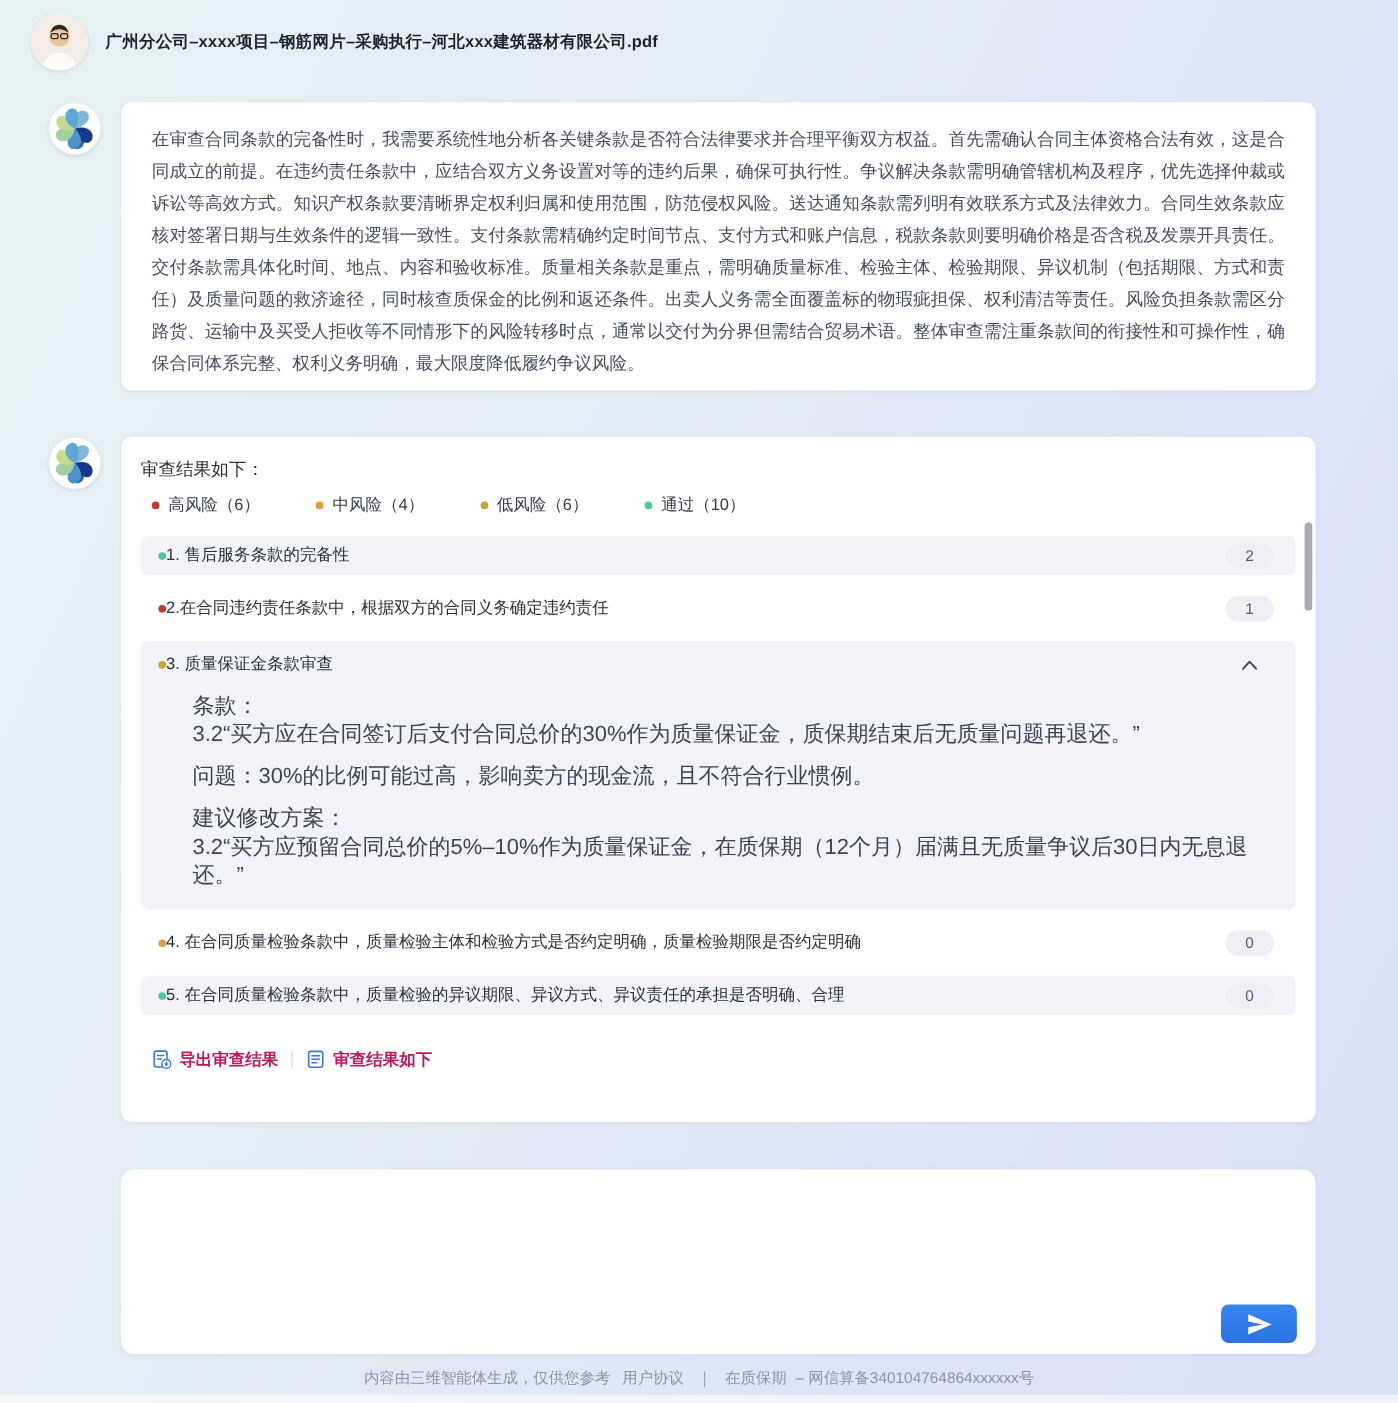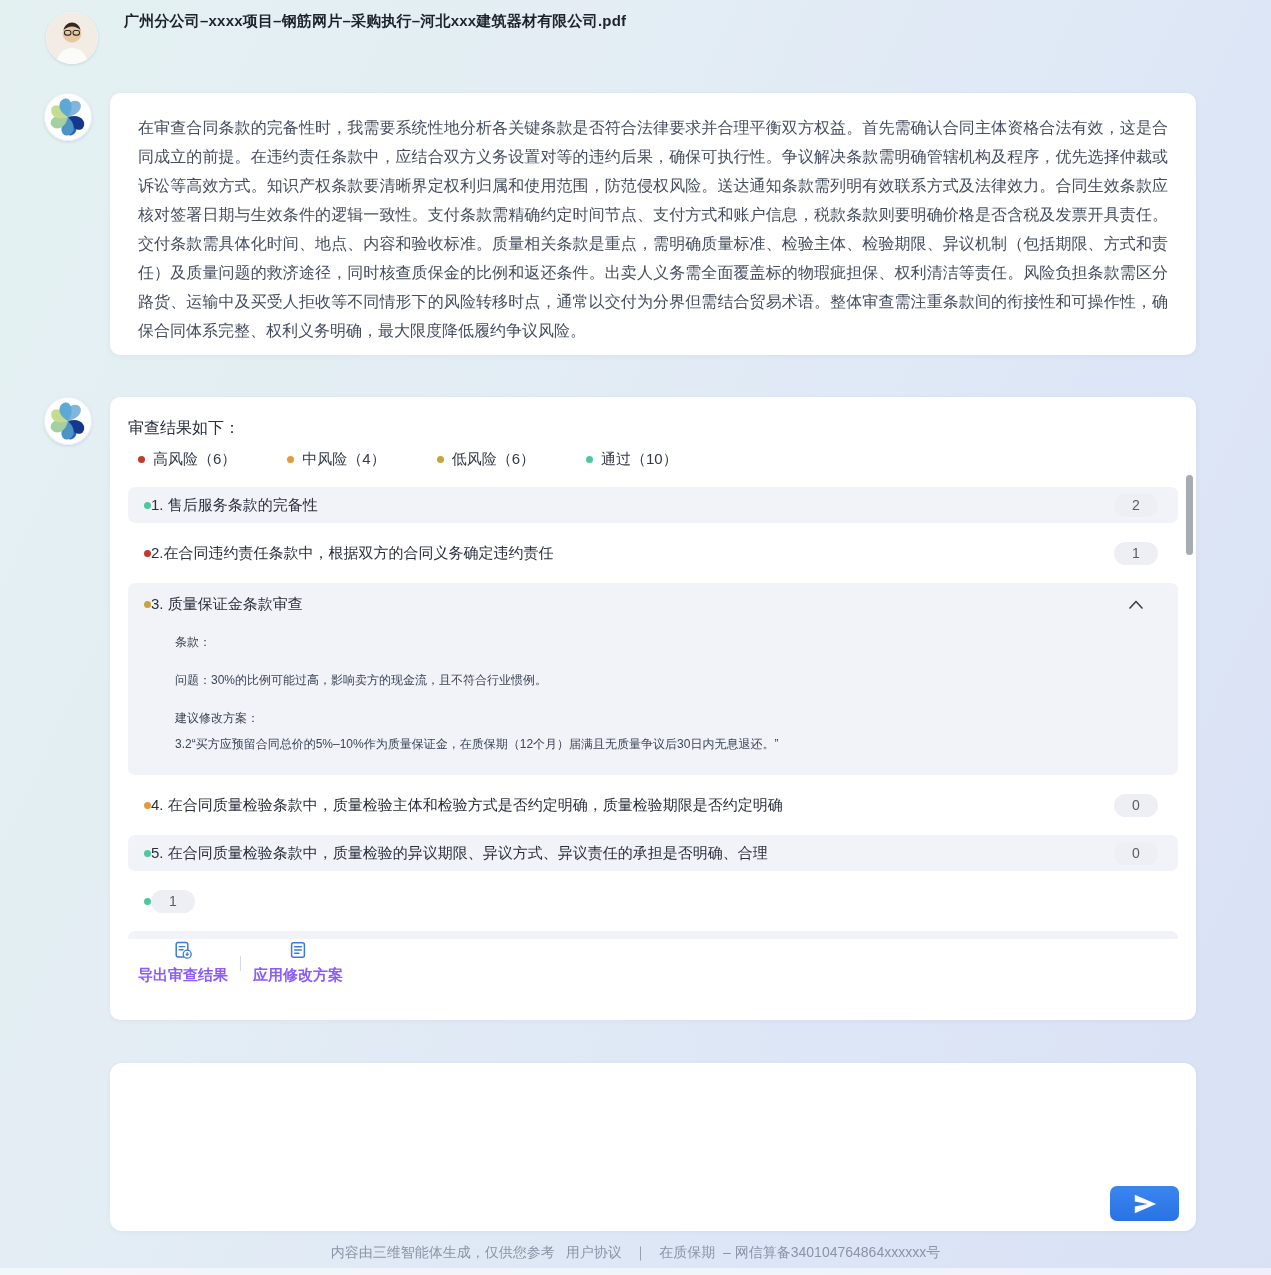--- a/index.html
+++ b/index.html
@@ -2,21 +2,21 @@
 <html><head>
 <meta charset="utf-8">
 <style>
   * { margin:0; padding:0; box-sizing:border-box; }
   html,body { width:1271px; }
   body { font-family:"Liberation Sans", sans-serif; }
   .page { position:relative; width:1271px; height:1275px; overflow:hidden;
           background:linear-gradient(115deg,#e4f1f1 0%,#e3edf4 35%,#dde6f6 70%,#d9e1f5 100%); }
 
   
-  .user-row { display:flex; align-items:flex-start; gap:26px; padding:12px 0 0 46px; }
+  .user-row { display:flex; align-items:center; gap:16px; padding:12px 0 0 28px; }
   .avatar { border-radius:50%; overflow:hidden; flex:none; box-shadow:0 1px 3px rgba(40,70,110,.15); background:#fff; }
   .user-avatar { width:52px; height:52px; }
   .filename { font-size:15px; font-weight:700; color:#1d222b; letter-spacing:.2px; }
 
   
   .ai-row { position:relative; padding-left:110px; }
   .ai-row .avatar { position:absolute; left:44px; top:0; width:48px; height:48px; }
   .row-analysis { margin-top:29px; }
   .row-review { margin-top:42px; }
   .card { width:1086px; background:#ffffff; border-radius:10px; box-shadow:0 1px 5px rgba(30,60,100,.05); }
@@ -35,30 +35,30 @@
   .list-row { display:flex; align-items:center; min-height:36px; padding:0 20px 0 16px;
               border-radius:7px; margin-bottom:12px; cursor:pointer; }
   .row-gray { background:#f1f3f9; }
   .row-text { font-size:15px; color:#2a303c; flex:1; line-height:20px; }
   .badge { flex:none; min-width:44px; height:23px; border-radius:12px; background:#edeff4;
            color:#565d68; font-size:14px; line-height:23px; text-align:center; }
   .chevron { flex:none; margin-right:14px; display:flex; align-items:center; }
 
   .list-row.expanded { display:block; padding:10px 20px 18px 16px; }
   .row-head { display:flex; align-items:center; min-height:22px; }
-  .row-detail { margin:14px 0 0 31px; font-size:12px; line-height:26px; color:#3c4454; }
+  .row-detail { margin:14px 0 0 31px; font-size:20px; line-height:26px; color:#3c4454; }
   .detail-block + .detail-block { margin-top:12px; }
   .stub-row { height:36px; margin-bottom:0; cursor:default; }
 
   .scroll-thumb { position:absolute; right:3px; top:78px; width:7px; height:80px;
                   border-radius:4px; background:#a6abb4; }
 
   .actions { display:flex; align-items:center; gap:12px; margin-top:12px; padding-left:10px; height:24px; }
   .action-btn { display:flex; align-items:center; gap:7px; border:none; background:none; cursor:pointer;
-                color:#8b5cf6; font-size:15px; font-weight:600; font-family:inherit; padding:0;flex-direction:column; }
+                color:#be185d; font-size:15px; font-weight:600; font-family:inherit; padding:0; }
   .vdiv { width:1px; height:15px; background:#d6dae2; }
 
   
   .composer { position:relative; margin:43px 0 0 110px; height:168px; border-radius:12px; padding:16px 18px 56px 18px; }
   .composer textarea { width:100%; height:100%; border:none; outline:none; resize:none;
                        font-family:inherit; font-size:15px; color:#333; background:transparent; }
   .send-btn { position:absolute; right:17px; bottom:10px; width:69px; height:35px; border:none; cursor:pointer;
               border-radius:7px; background:linear-gradient(180deg,#3a86f0,#2a72e2);
               display:flex; align-items:center; justify-content:center; }
 
@@ -164,20 +164,21 @@
             <span class="row-text">3. 质量保证金条款审查</span>
             <span class="chevron">
               <svg width="16" height="11" viewBox="0 0 16 11">
                   <polyline points="2,9 8,2.5 14,9" fill="none" stroke="#40454f" stroke-width="1.7" stroke-linecap="round" stroke-linejoin="round"></polyline>
                 </svg>
             </span>
           </div>
           <div class="row-detail">
             <div class="detail-block">
               <div>条款：</div>
+              <div>3.2“买方应在合同签订后支付合同总价的30%作为质量保证金，质保期结束后无质量问题再退还。”</div>
             </div>
             <div class="detail-block">
               <div>问题：30%的比例可能过高，影响卖方的现金流，且不符合行业惯例。</div>
             </div>
             <div class="detail-block">
               <div>建议修改方案：</div>
               <div>3.2“买方应预留合同总价的5%–10%作为质量保证金，在质保期（12个月）届满且无质量争议后30日内无息退还。”</div>
             </div>
           </div>
         </div>
@@ -216,21 +217,21 @@
           <span>导出审查结果</span>
         </button>
         <span class="vdiv"></span>
         <button class="action-btn">
           <svg width="18" height="18" viewBox="0 0 18 18">
             <rect x="2.6" y="1.8" width="12.8" height="14.4" rx="2" fill="none" stroke="#3b79dd" stroke-width="1.5"></rect>
             <line x1="5.6" y1="5.8" x2="12.4" y2="5.8" stroke="#3b79dd" stroke-width="1.4" stroke-linecap="round"></line>
             <line x1="5.6" y1="9" x2="12.4" y2="9" stroke="#3b79dd" stroke-width="1.4" stroke-linecap="round"></line>
             <line x1="5.6" y1="12.2" x2="10" y2="12.2" stroke="#3b79dd" stroke-width="1.4" stroke-linecap="round"></line>
           </svg>
-          <span>应用修改方案</span>
+          <span>审查结果如下</span>
         </button>
       </div>
     </div>
   </div>
 
   <div class="card composer">
     <textarea style=""></textarea>
     <button class="send-btn">
       <svg width="28" height="26" viewBox="0 0 30 28">
         <path d="M4 24 L27 14 L4 4 L4 11.2 L18 14 L4 16.8 Z" fill="#ffffff"></path>

